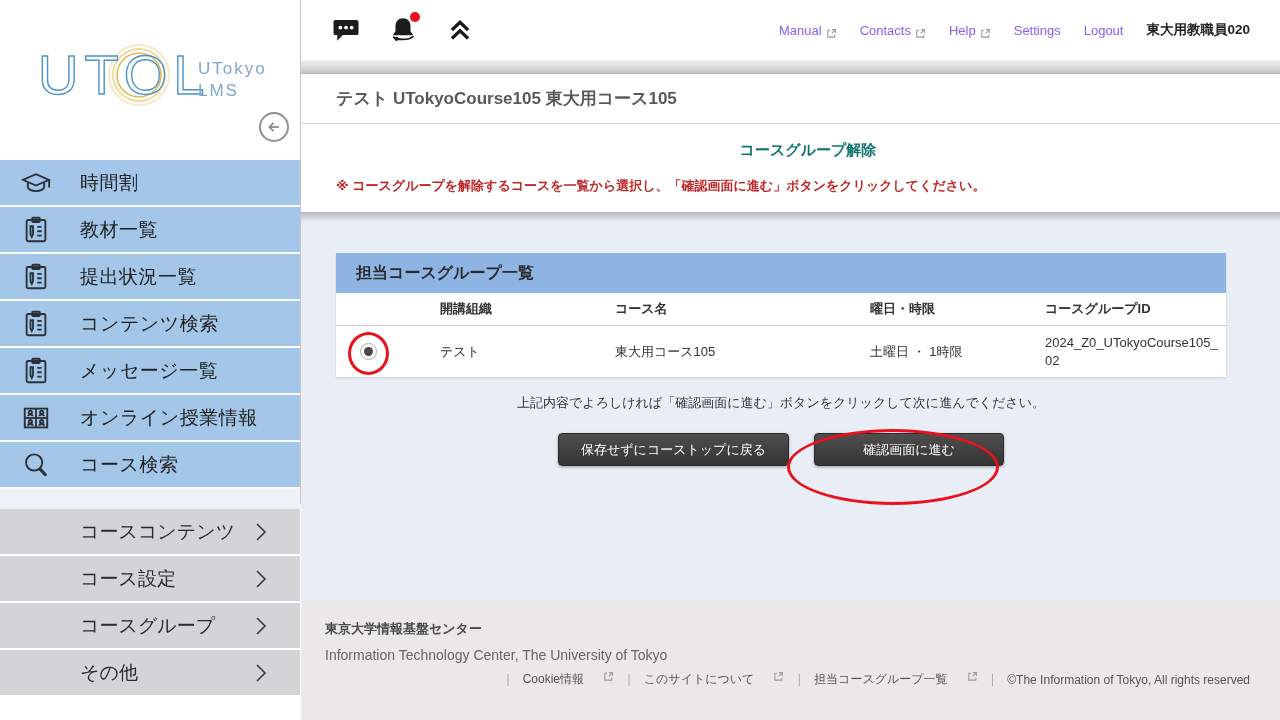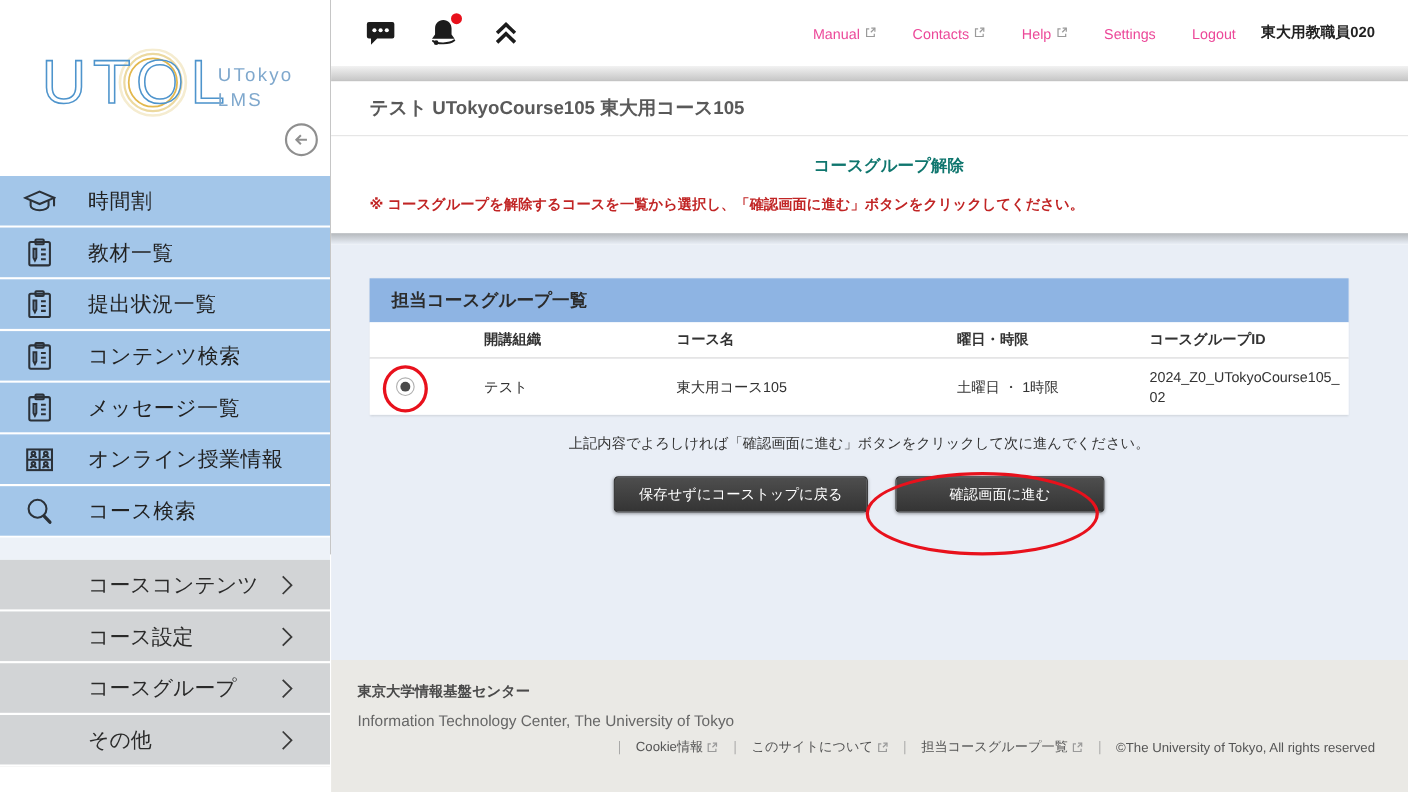--- a/index.html
+++ b/index.html
@@ -30,21 +30,21 @@
   .sub-chev svg { width:12px; height:20px; stroke:#3a3a3a; fill:none; stroke-width:1.6; }
 
   
   .topbar { height:60px; display:flex; align-items:center; background:#fff; }
   .tb-icons { display:flex; align-items:center; gap:27px; padding-left:30px; }
   .tb-icon { position:relative; cursor:pointer; display:flex; }
   .tb-icon svg { width:30px; height:30px; }
   .badge { position:absolute; right:-2px; top:-3px; width:10px; height:10px;
     border-radius:50%; background:#e8111c; }
   .tb-links { margin-left:auto; display:flex; align-items:center; gap:23px; padding-right:30px; }
-  .tb-link { font-size:13px; color:#ec4899; cursor:pointer; display:flex; align-items:flex-start; gap:4px; text-decoration:none;margin-left:10px; }
+  .tb-link { font-size:13px; color:#8b5cf6; cursor:pointer; display:flex; align-items:flex-end; gap:4px; text-decoration:none; }
   .ext { width:11px; height:11px; }
   .ext svg { width:11px; height:11px; stroke:#9a9a9a; fill:none; stroke-width:1.2; }
   .tb-user { font-size:13.5px; font-weight:bold; color:#222; }
 
   
   .grad-band { height:14px; background:linear-gradient(to bottom,#f2f2f2,#c7c7c7); border-bottom:1px solid #b3b3b3; }
   .title-area { height:50px; background:#fff; border-bottom:1px solid #dcdcdc; display:flex; align-items:center; }
   .course-title { margin-left:35px; font-size:17px; font-weight:bold; color:#595959; }
   .section-area { height:88px; background:#fff; padding:17px 0 0 35px; }
   .section-title { font-size:15px; font-weight:bold; color:#0f766e;text-align:center; }
@@ -78,21 +78,21 @@
   .ann { position:absolute; border:3px solid #e8111c; border-radius:50%; pointer-events:none; }
   .ann-radio { left:47px; top:110px; width:41px; height:43px; }
   .ann-proceed { left:486px; top:207px; width:212px; height:76px; }
 
   
   .footer { height:120px; background:#eae9e5; padding:20px 30px 0 24px; }
   .f-org-ja { font-size:13px; font-weight:bold; color:#4a4a4a; }
   .f-org-en { margin-top:9px; font-size:14px; color:#666; }
   .f-links { margin-top:8px; text-align:right; font-size:12px; color:#555;
     display:flex; justify-content:flex-end; align-items:center; gap:9px; }
-  .f-links a { color:#555; text-decoration:none; display:flex; align-items:center; gap:3px; cursor:pointer; }
+  .f-links a { color:#555; text-decoration:none; display:flex; gap:19px; cursor:pointer; }
   .sep { color:#9a9a9a; }
 </style>
 </head>
 <body>
 
 <svg width="0" height="0" style="position:absolute">
   <defs>
     <symbol id="ic-cap" viewBox="0 0 24 24">
       <path d="M1.5 9.5 L12 5 L22.5 9.5 L12 14 Z"></path>
       <path d="M5.5 11.8 V15.2 C5.5 17 8.4 18.5 12 18.5 C15.6 18.5 18.5 17 18.5 15.2 V11.8"></path>
@@ -359,18 +359,18 @@
               </svg></span>
         </a>
         <span class="sep">｜</span>
         <a>
           <span>担当コースグループ一覧</span>
           <span class="ext"><svg viewBox="0 0 12 12">
                 <use href="#ic-ext"></use>
               </svg></span>
         </a>
         <span class="sep">｜</span>
-        <span>©The University of Tokyo, All rights reserved</span>
+        <span>©The Information of Tokyo, All rights reserved</span>
       </div>
     </div>
 
   </div>
 </div>
 
 </body></html>

